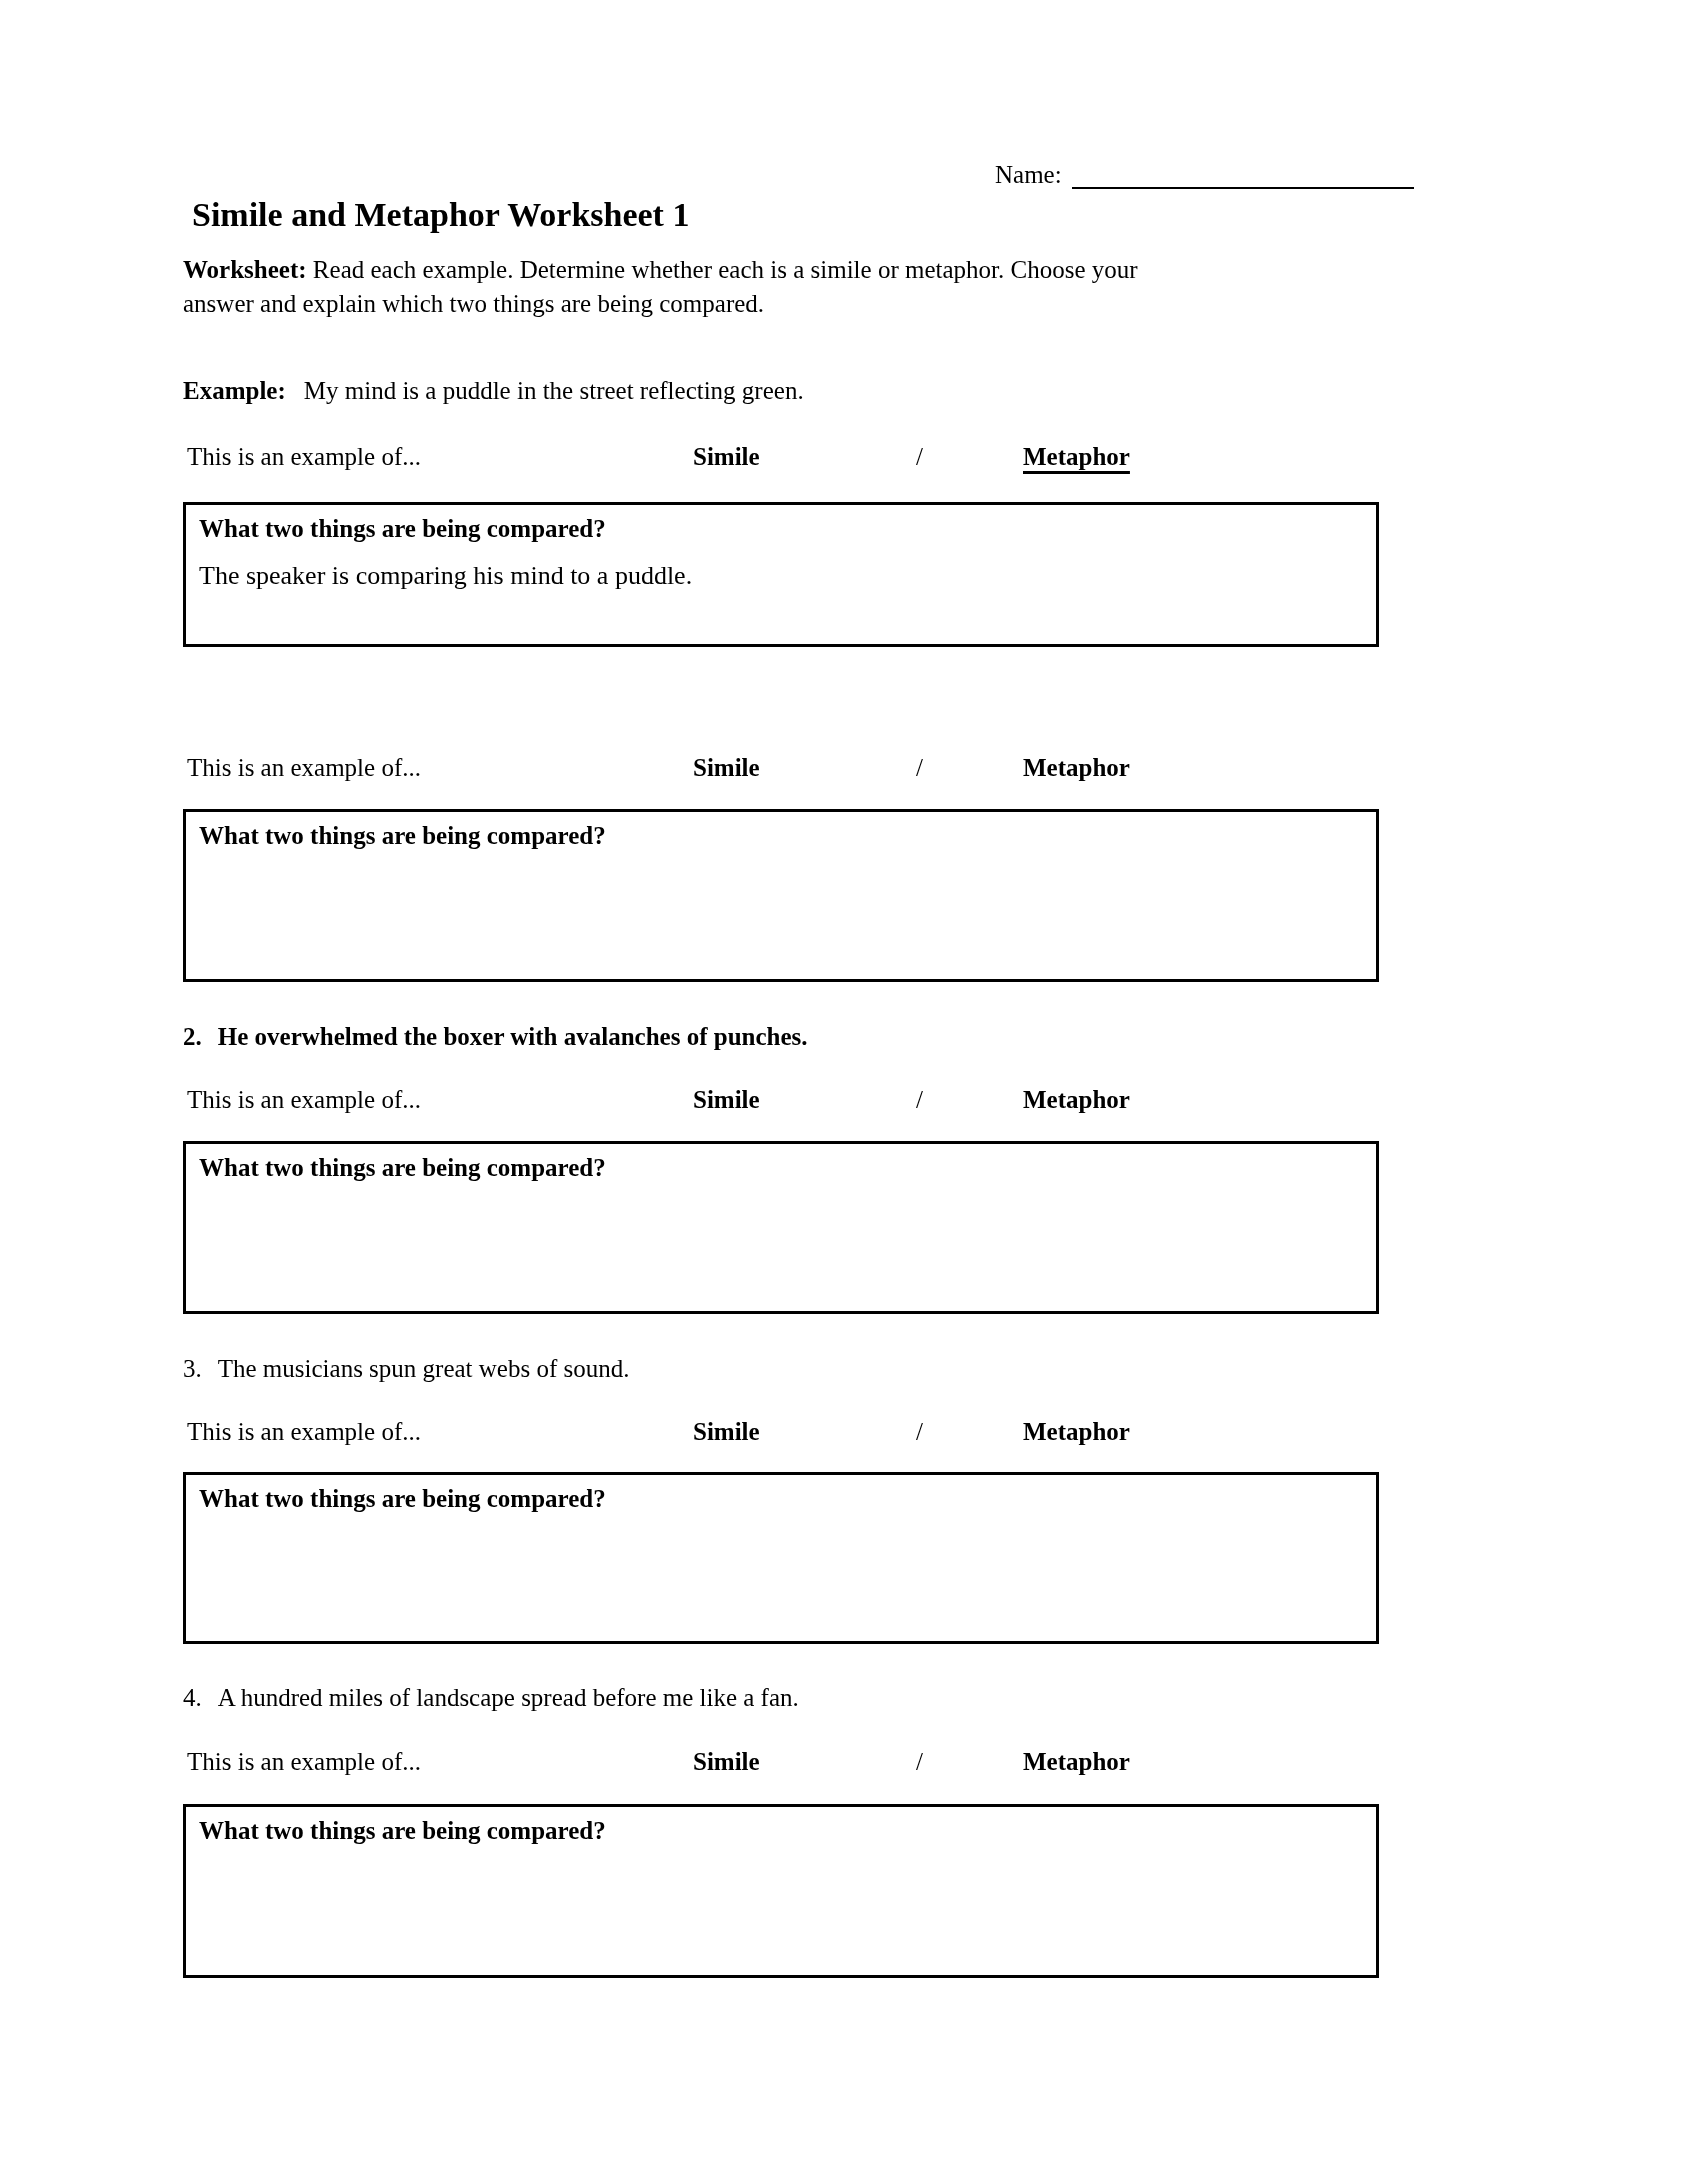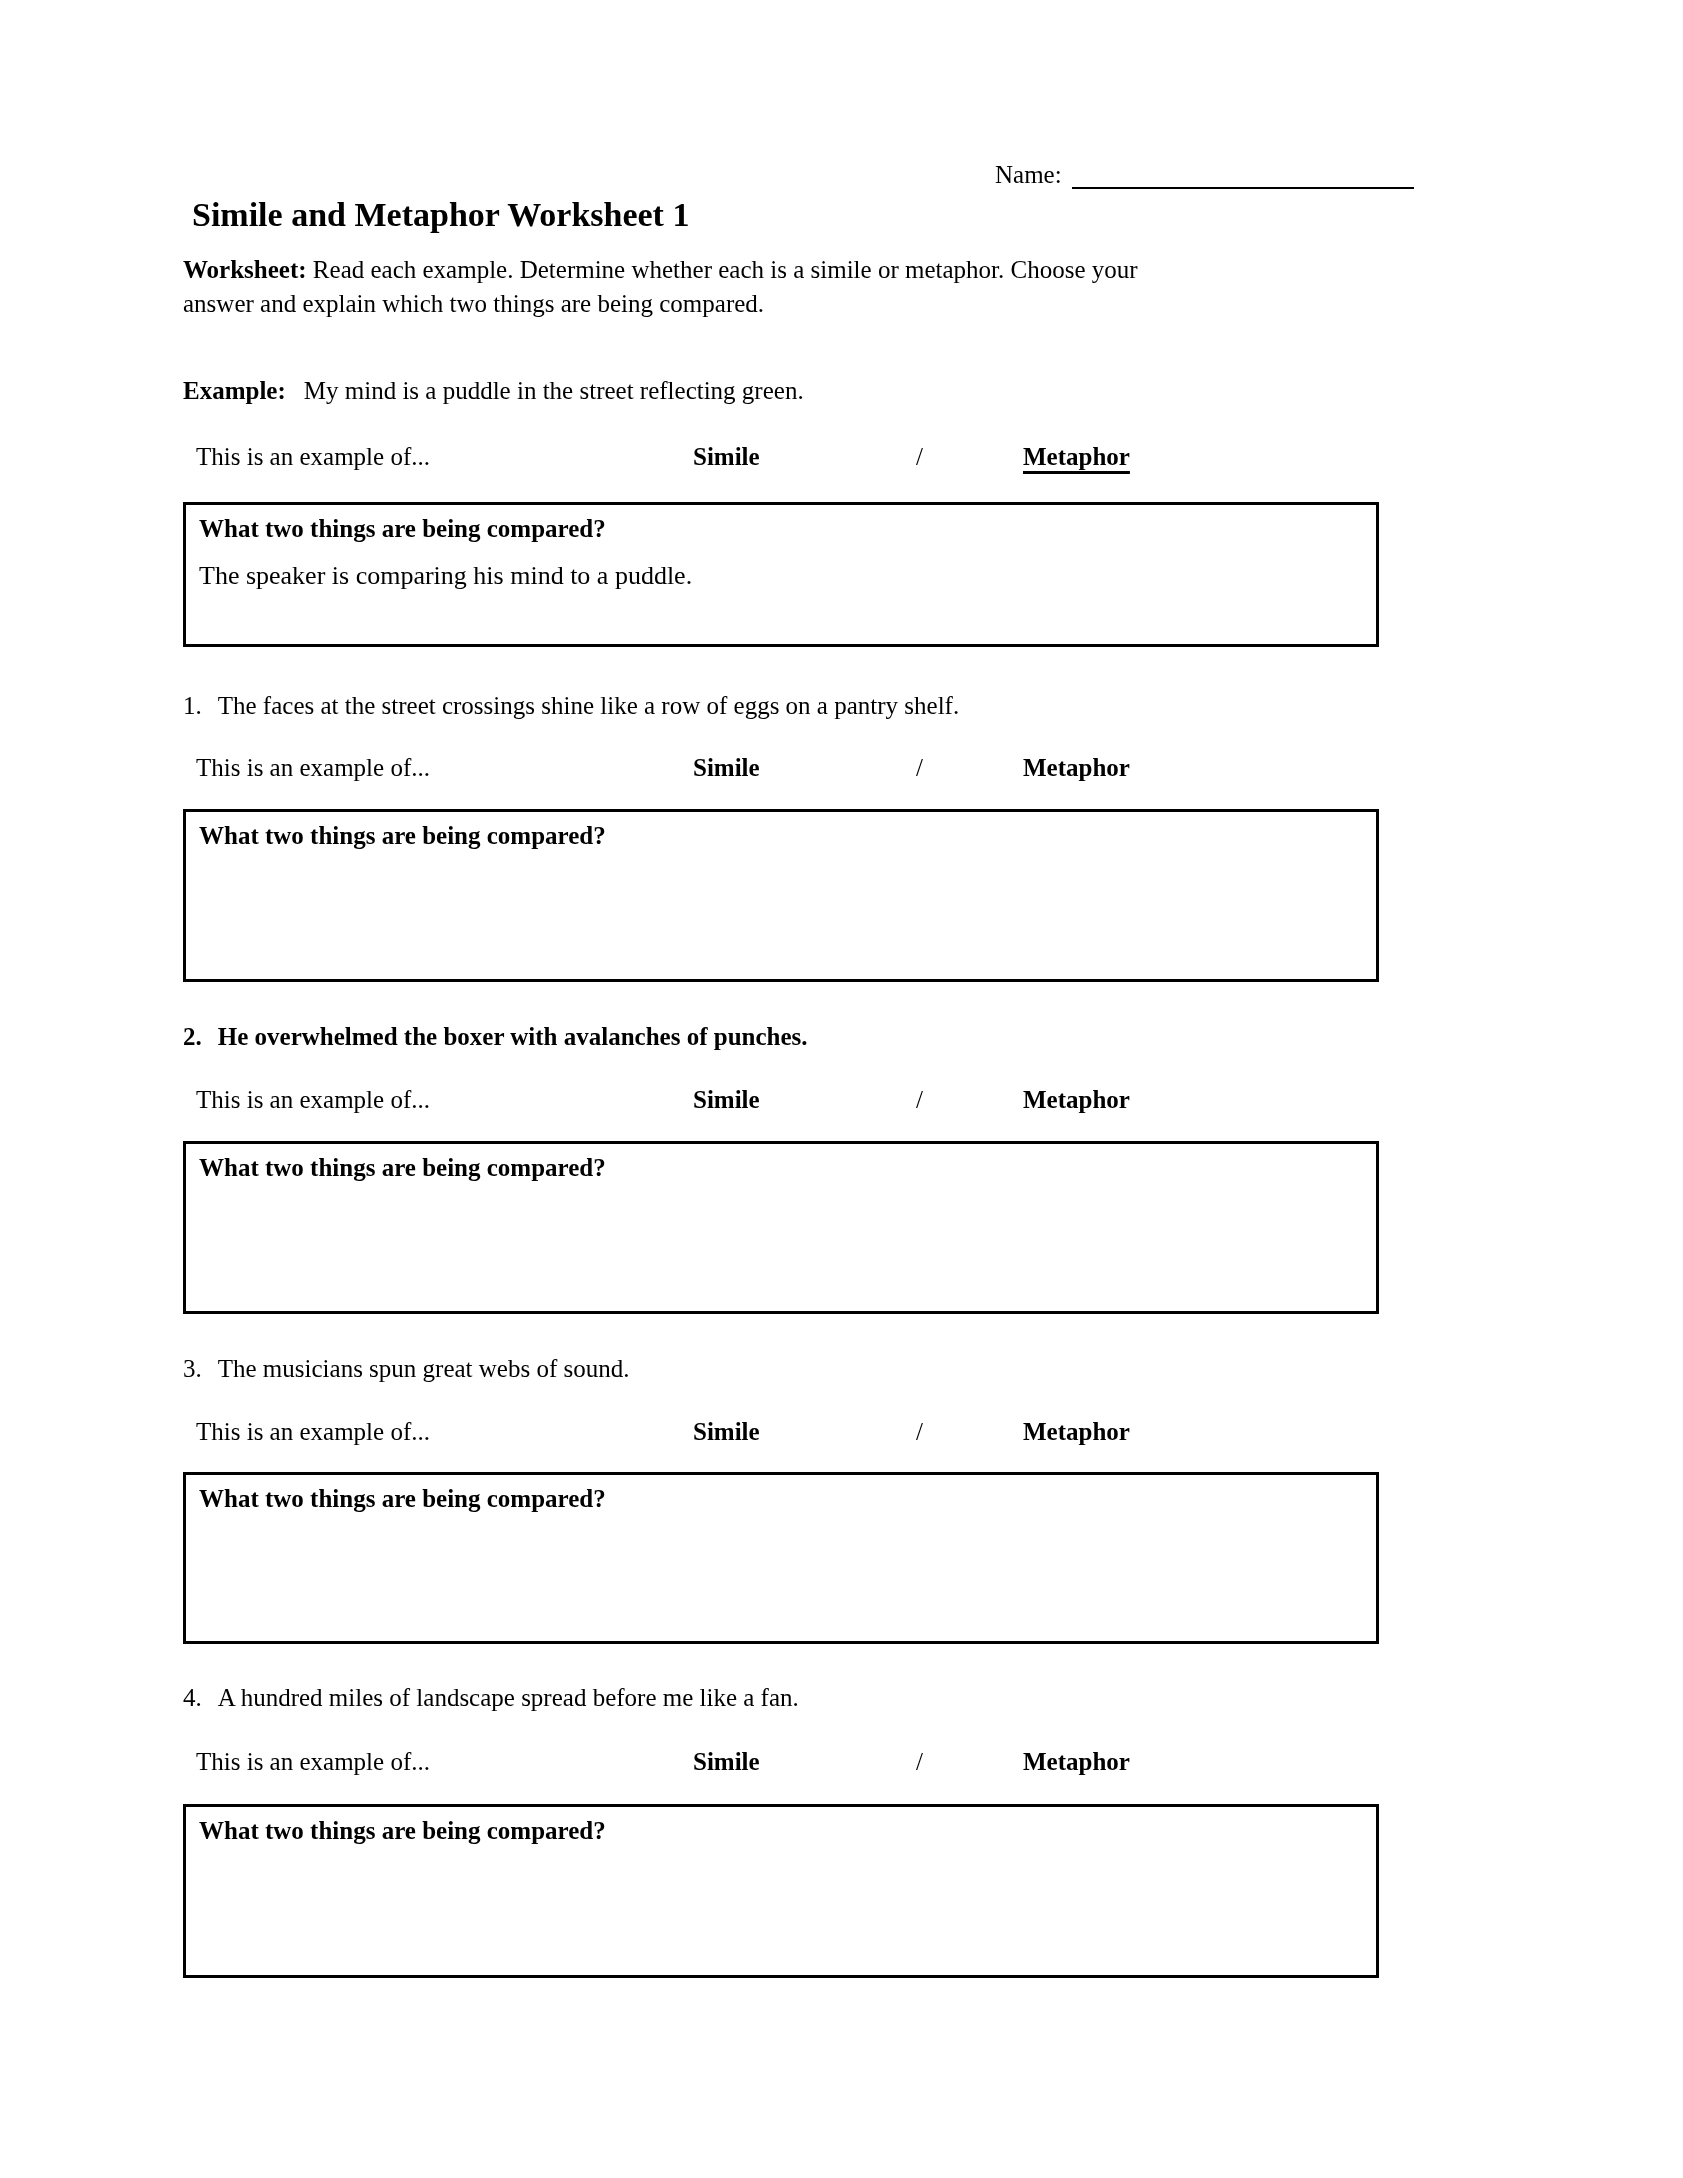--- a/index.html
+++ b/index.html
@@ -26,21 +26,21 @@
   .directions{
     position:absolute;left:183px;top:253px;width:1337px;margin:0;
     line-height:34px;
   }
   .sentence{position:absolute;left:183px;margin:0;white-space:nowrap;}
   .qnum{display:inline-block;}
   .qtext{margin-left:16px;}
   .ex-sentence .qtext{margin-left:18px;}
   .bold{font-weight:bold;}
   .choice-row{position:absolute;left:183px;width:1318px;height:34px;}
-  .choice-row .lead{position:absolute;left:13px;white-space:nowrap;}
+  .choice-row .lead{position:absolute;left:4px;white-space:nowrap;}
   .choice-row .opt-simile{position:absolute;left:510px;font-weight:bold;}
   .choice-row .slash{position:absolute;left:733px;}
   .choice-row .opt-metaphor{position:absolute;left:840px;font-weight:bold;}
   .opt-metaphor.selected{
     text-decoration:underline;
     text-decoration-thickness:2.5px;
     text-underline-offset:6px;
   }
   .answer-box{
     position:absolute;left:183px;width:1196px;
@@ -81,23 +81,20 @@
     <span class="opt-simile">Simile</span>
     <span class="slash">/</span>
     <span class="opt-metaphor selected">Metaphor</span>
   </div>
 
   <div class="answer-box" style="top:502px;height:145px;">
     <div class="box-header">What two things are being compared?</div>
     <div class="box-answer">The speaker is comparing his mind to a puddle.</div>
   </div>
 
-  <p class="sentence" style="top:692px;">
-    <span class="qnum">1.</span><span class="qtext">The faces at the street crossings shine like a row of eggs on a pantry shelf.</span>
-  </p>
   <div class="choice-row" style="top:754px;">
     <span class="lead">This is an example of...</span>
     <span class="opt-simile">Simile</span>
     <span class="slash">/</span>
     <span class="opt-metaphor">Metaphor</span>
   </div>
   <div class="answer-box" style="top:809px;height:173px;">
     <div class="box-header">What two things are being compared?</div>
   </div>
 

